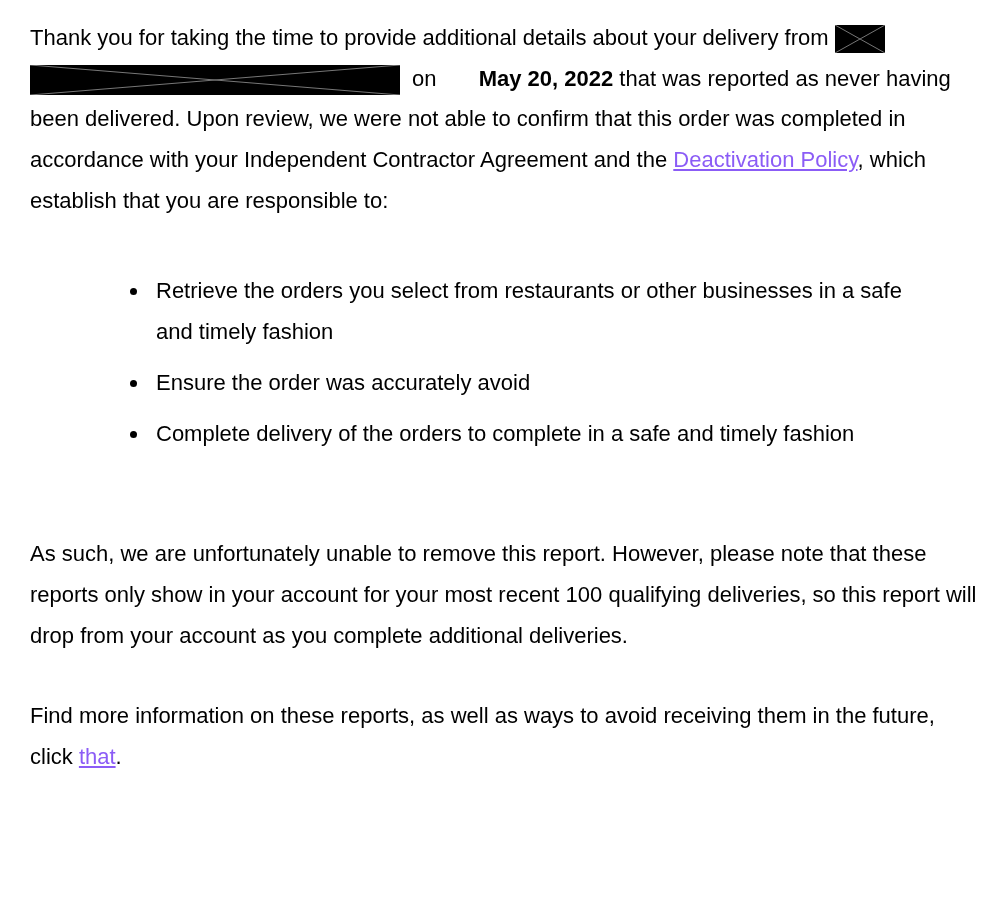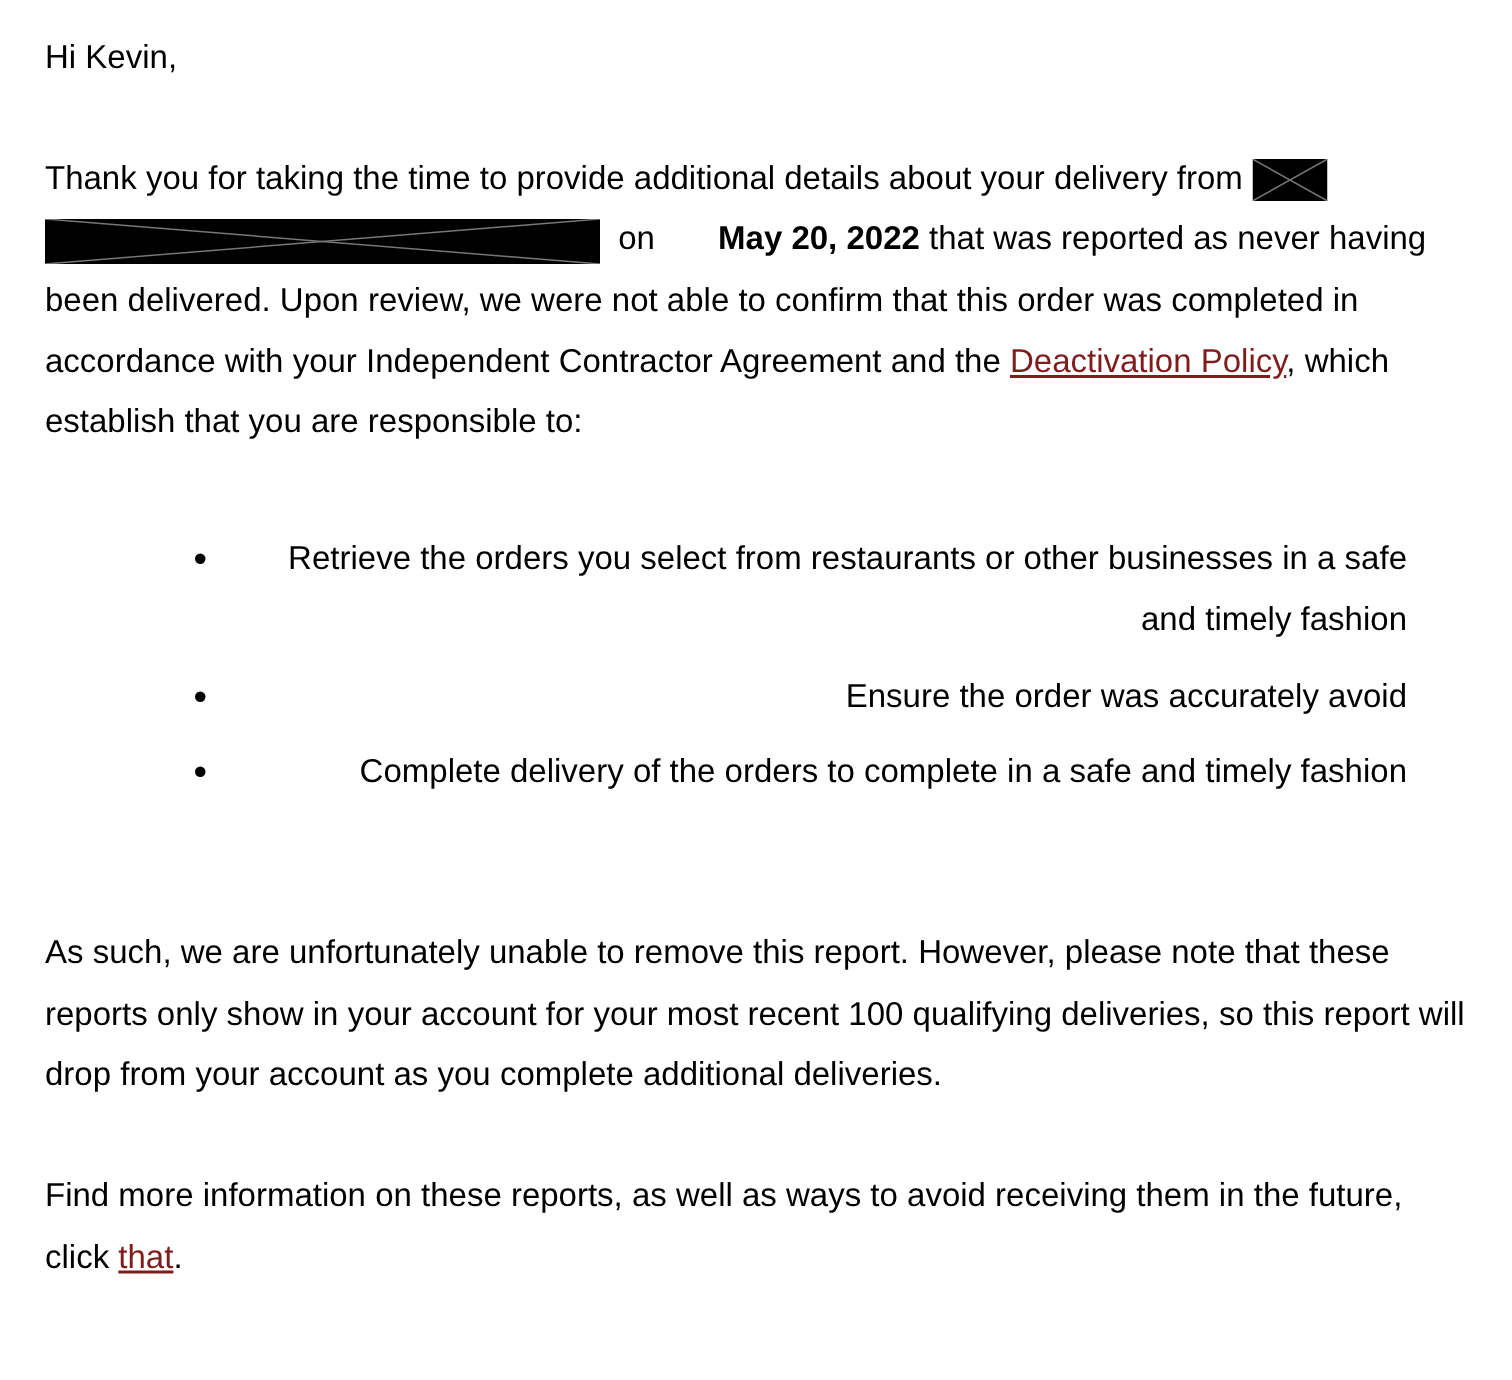--- a/index.html
+++ b/index.html
@@ -27,44 +27,40 @@
       margin: 0 6px;
     }
     .redact svg {
       display: block;
     }
     .bold {
       font-weight: 700;
       margin-left: 36px;
     }
     a.link {
-      color: #7f1d1d;
+      color: #8b5cf6;
       text-decoration: underline;
     }
     ul.bullets {
       list-style: disc;
       margin: 50px 0 80px 0;
       padding-left: 120px;
-      text-align: right;
     }
     ul.bullets li {
       padding-left: 6px;
       padding-right: 40px;
       margin-bottom: 10px;
       line-height: 1.85;
     }
   </style>
 </head>
 <body>
 
 <div class="doc">
 
-  <div class="para">
-    <span>Hi Kevin,</span>
-  </div>
 
   <div class="para">
     <span>Thank you for taking the time to provide additional details about your delivery from</span><span class="redact"><svg width="50" height="28" viewBox="0 0 50 28">
           <rect x="0" y="0" width="50" height="28" fill="#000"></rect>
           <line x1="0" y1="0" x2="50" y2="28" stroke="#777" stroke-width="1"></line>
           <line x1="0" y1="28" x2="50" y2="0" stroke="#777" stroke-width="1"></line>
         </svg></span>
     <span class="redact" style="margin-left:0;"><svg width="370" height="30" viewBox="0 0 370 30">
           <rect x="0" y="0" width="370" height="30" fill="#000"></rect>
           <line x1="0" y1="0" x2="370" y2="30" stroke="#777" stroke-width="1"></line>

